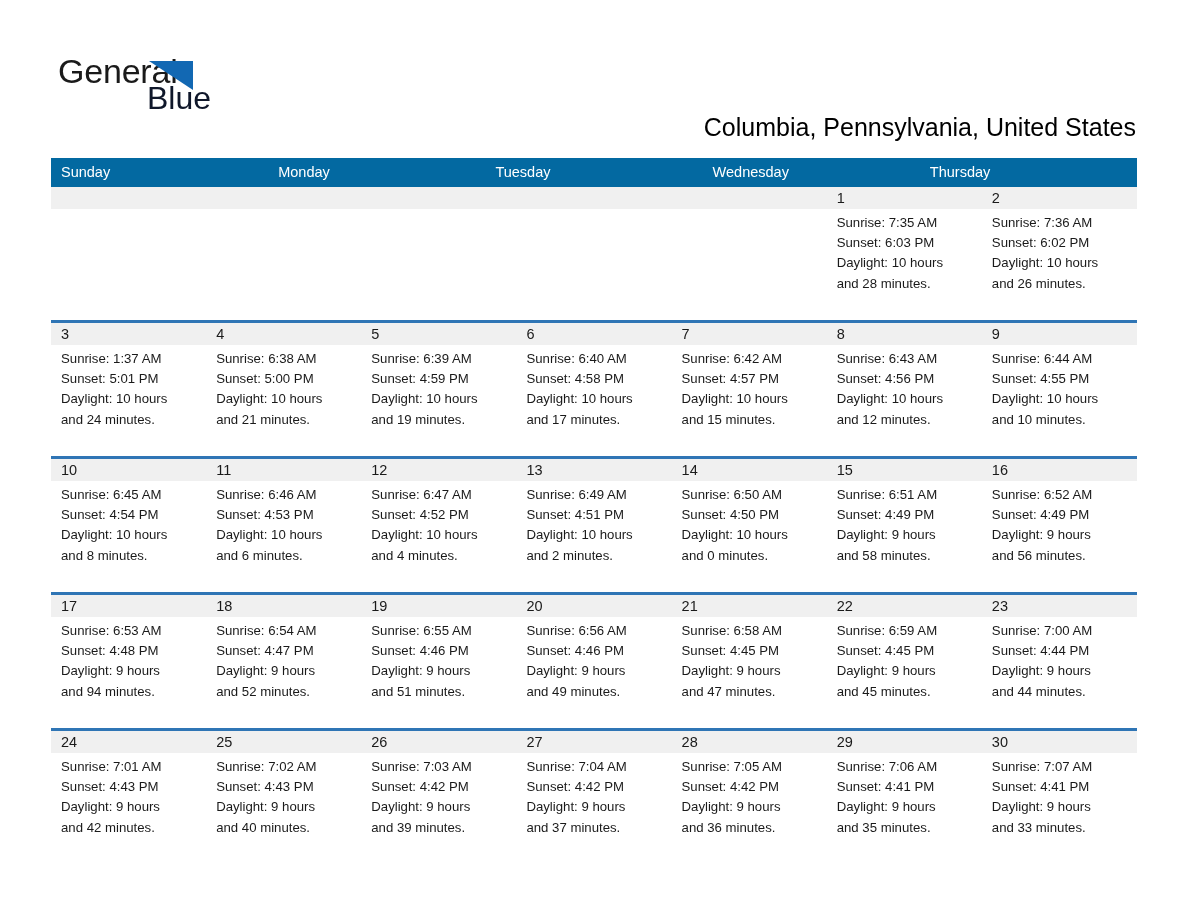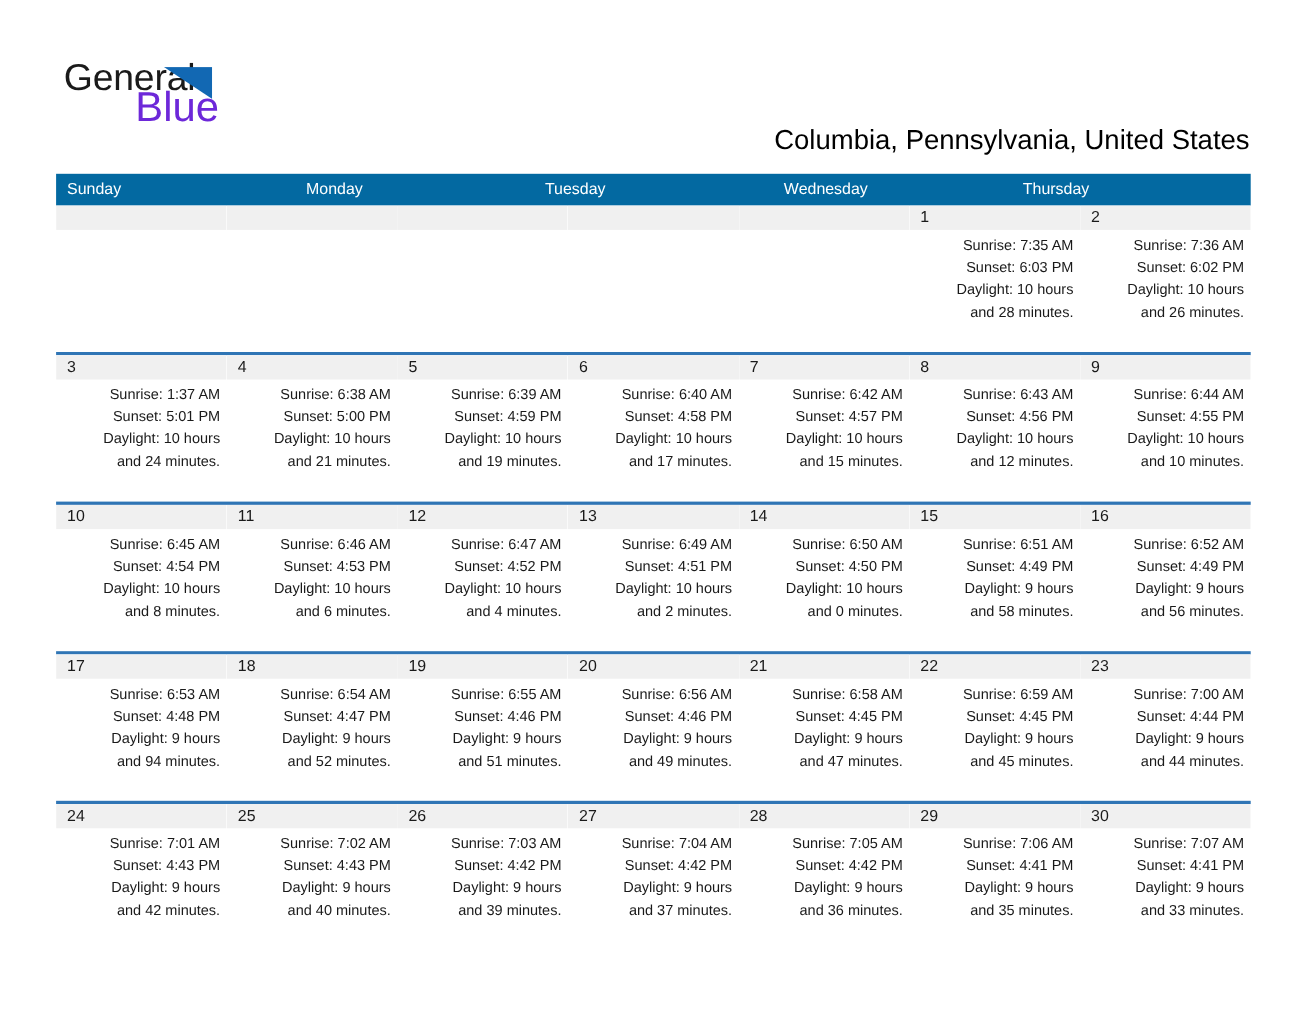--- a/index.html
+++ b/index.html
@@ -52,25 +52,25 @@
     left: 91px;
     top: 9px;
     width: 44px;
     height: 29px;
     background: #1268b3;
     clip-path: polygon(0 0, 100% 0, 0 100%);
     transform: scaleX(-1);
   }
   .logo-line2 {
     position: absolute;
-    left: 65px;
+    left: 89px;
     top: 27px;
-    font-size: 38px;
+    font-size: 32px;
     line-height: 38px;
-    color: #6d28d9;
+    color: #0f172a;
     font-weight: 400;
     white-space: nowrap;
   }
   .title {
     position: absolute;
     right: 52px;
     top: 48px;
     font-size: 42px;
     line-height: 48px;
     font-weight: 400;
@@ -139,21 +139,20 @@
     box-sizing: border-box;
     color: #1a1a1a;
     white-space: nowrap;
     overflow: hidden;
   }
   .cell .info {
     padding: 4px 6px 0 10px;
     font-size: 13.2px;
     line-height: 20.2px;
     color: #1a1a1a;
-    text-align: right;
   }
   .cell .info div {
     white-space: nowrap;
     overflow: hidden;
   }
   .week-gap {
     height: 8px;
     background: #ffffff;
     width: 100%;
   }

